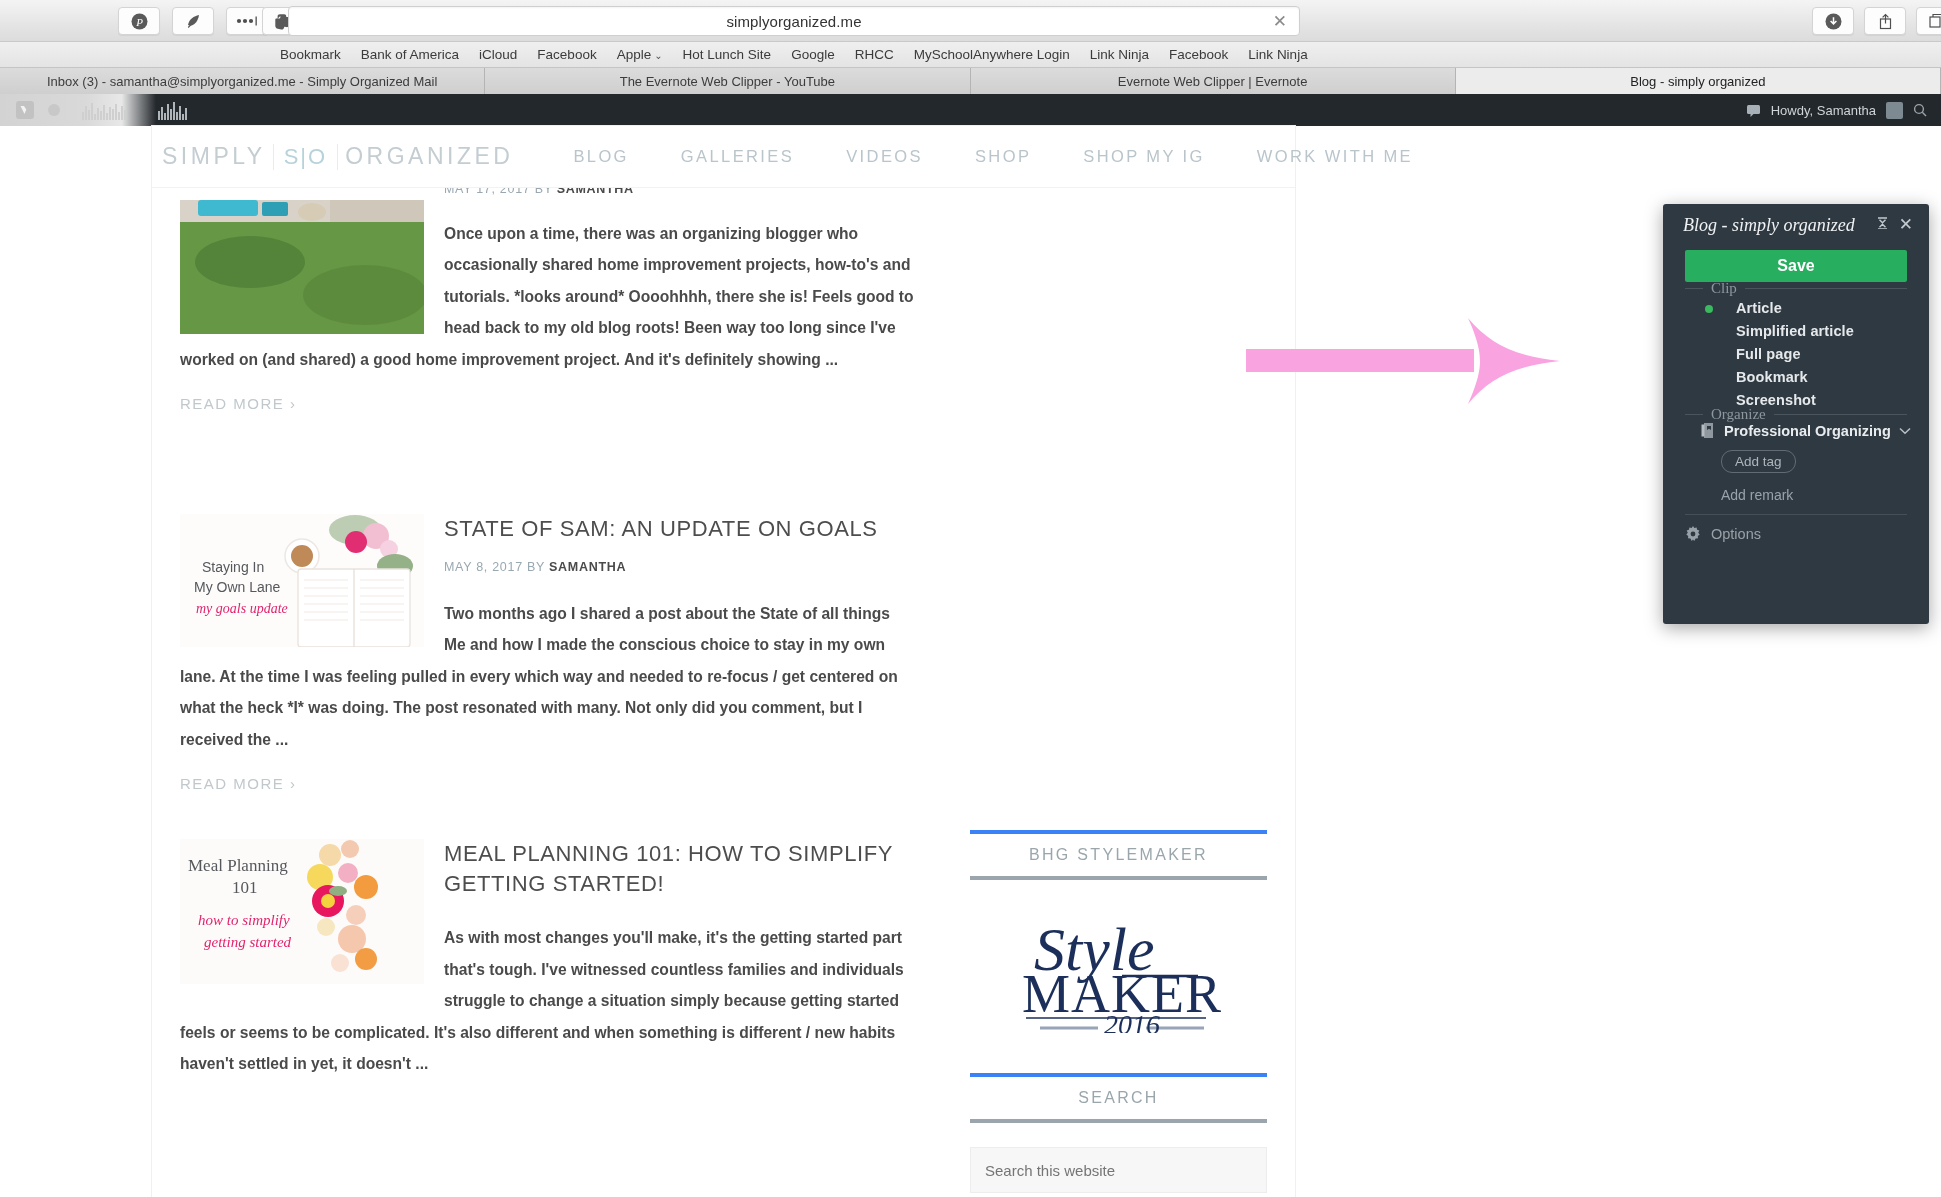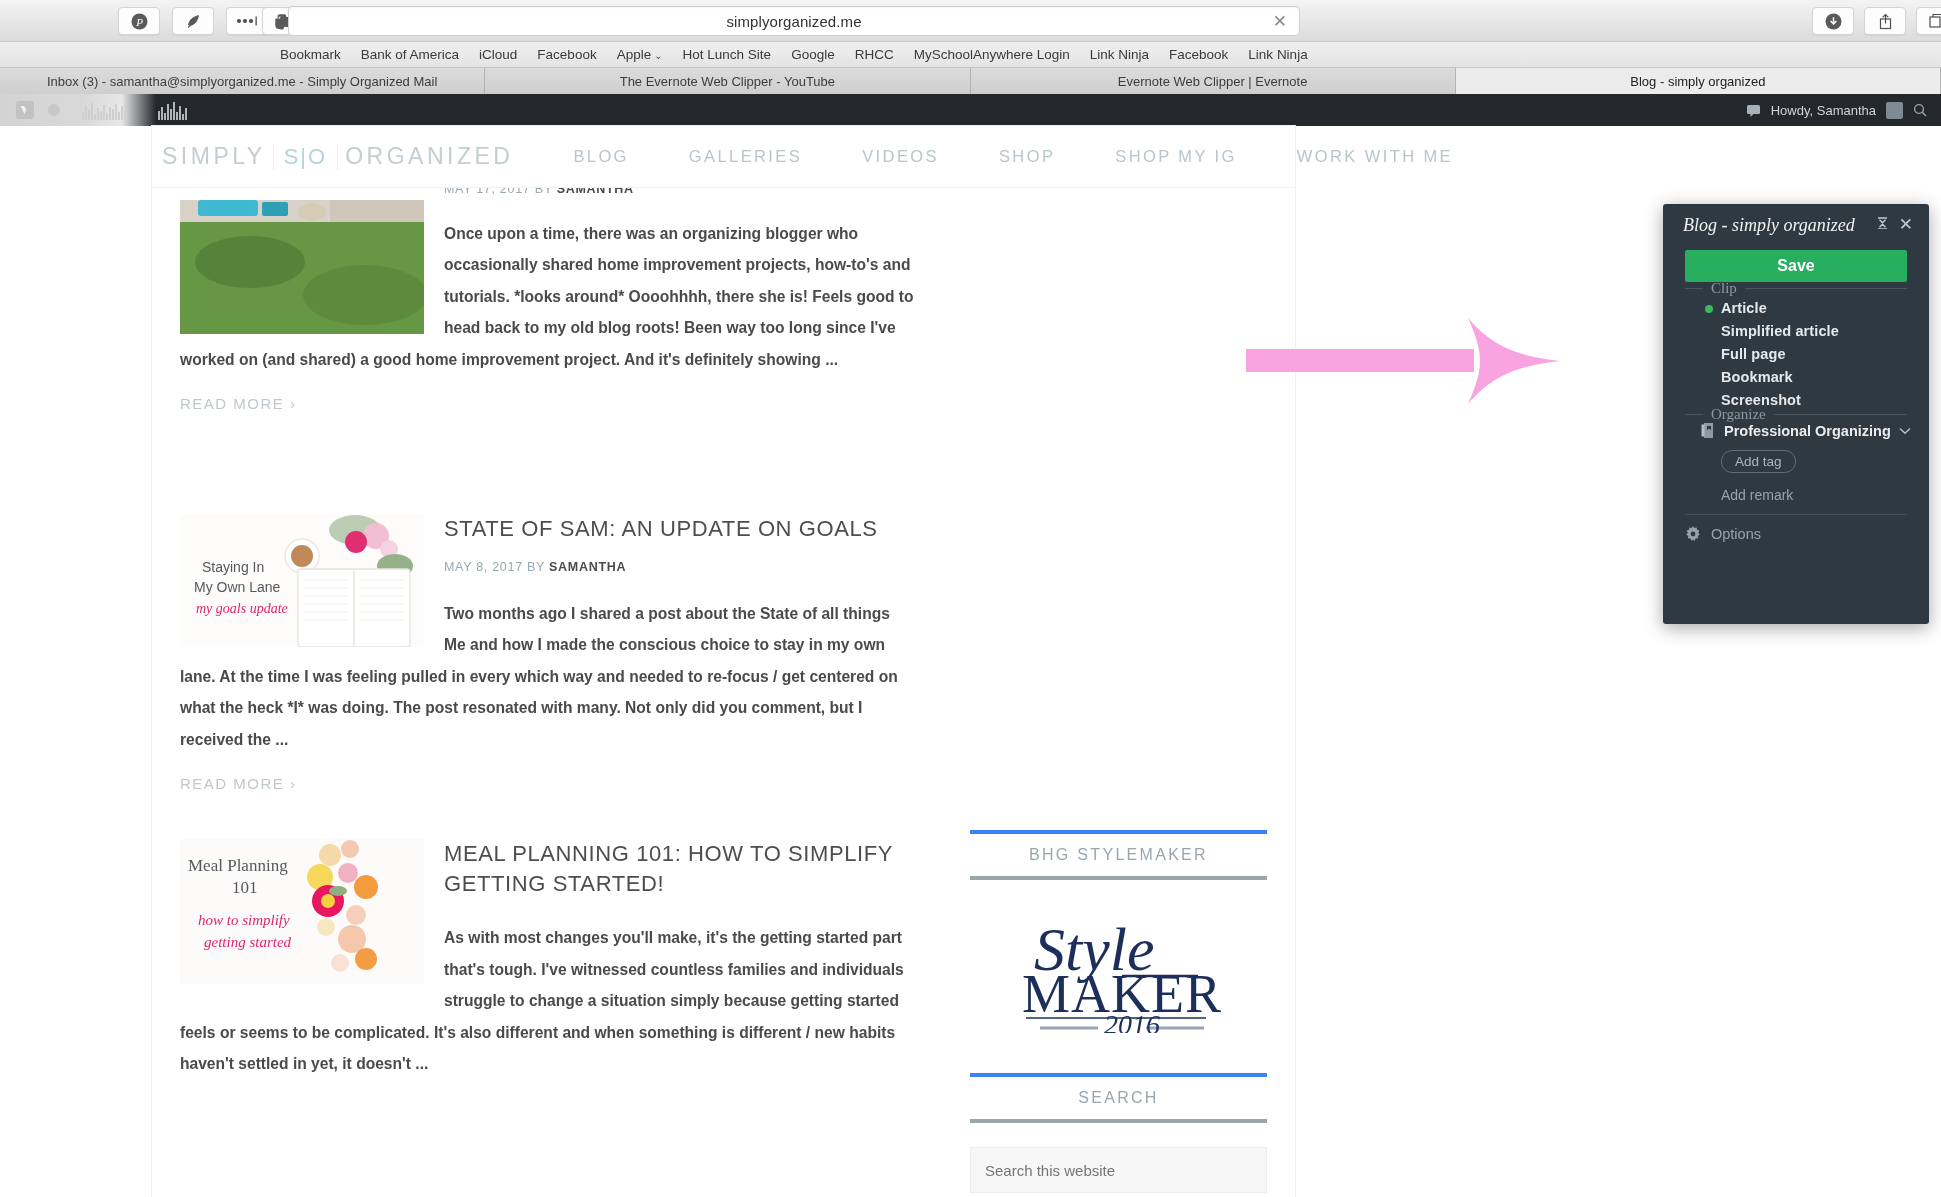--- a/index.html
+++ b/index.html
@@ -108,21 +108,21 @@
   }
   #logo {
     display:flex; align-items:baseline; gap:7px; padding-left:10px;
     font-size:23px; letter-spacing:3.5px; color:#c3cdd2; font-weight:300;
   }
   #logo .so {
     color:#9fc4cd; letter-spacing:2px; font-size:22px;
     border-left:1px solid #dfe6e9; border-right:1px solid #dfe6e9;
     padding:0 10px; opacity:.75;
   }
-  #main-nav { display:flex; gap:12px; margin-left:36px; }
+  #main-nav { display:flex; gap:4px; margin-left:36px; }
   .nav-link {
     font-size:16.5px; letter-spacing:2.4px; color:#b9c5cb; font-weight:300;
     padding:0 24px; white-space:nowrap; cursor:pointer;
   }
 
   
   #content-col { position:absolute; left:0; top:62px; width:790px; }
   #sidebar-col { position:absolute; left:790px; top:62px; width:353px; }
 
   .post { position:relative; padding:0 28px 0 28px; }
@@ -190,21 +190,21 @@
   }
   .section-head {
     position:absolute; left:22px; width:222px; display:flex; align-items:center; gap:8px;
     font-family:"Liberation Serif", serif; font-size:15px; color:#8d979e;
   }
   .section-head .ln { height:1px; background:#4a545c; flex:0 0 18px; }
   .section-head .ln-long { height:1px; background:#4a545c; flex:1; }
   #clip-head { top:76px; }
   #organize-head { top:202px; }
   .clip-opt {
-    position:absolute; left:58px; font-size:14.5px; color:#e6e9eb; cursor:pointer;
+    position:absolute; left:73px; font-size:14.5px; color:#e6e9eb; cursor:pointer;
     font-weight:600; letter-spacing:.1px;
   }
   .clip-dot {
     position:absolute; left:42px; width:8px; height:8px; border-radius:50%;
     background:#3ab95f;
   }
   #notebook-row {
     position:absolute; left:38px; top:218px; width:210px;
     display:flex; align-items:center; gap:8px;
   }

